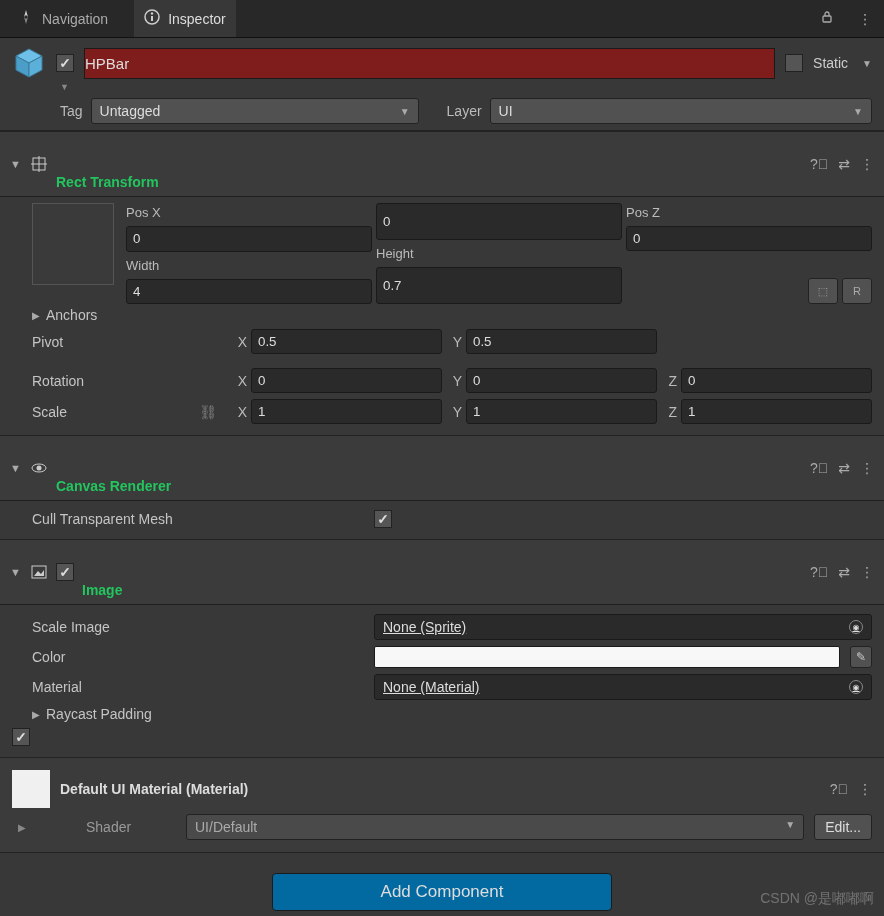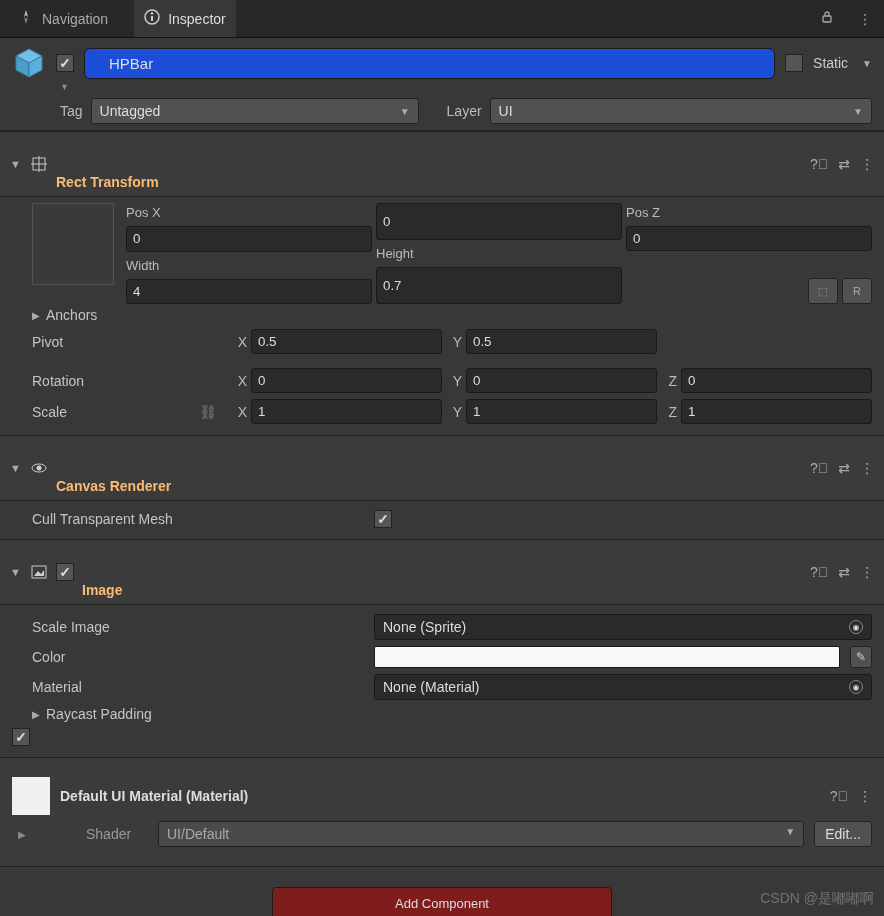--- a/index.html
+++ b/index.html
@@ -10,34 +10,34 @@
 .tab.active { background: #383838; color: #ddd; }
 .tab-spacer { flex: 1; }
 .lock-icon, .kebab { color: #aaa; padding: 4px; }
 
 .header { background: #383838; padding: 8px 12px 6px 12px; border-bottom: 1px solid #222; }
 .row1 { display: flex; align-items: center; gap: 10px; }
 .cube { width: 34px; height: 34px; position: relative; }
 .cube svg { width: 34px; height: 34px; }
 .chk { width: 18px; height: 18px; background: #555; border: 1px solid #222; display: flex; align-items: center; justify-content: center; color: #ddd; font-size: 14px; }
 .chk.checked::after { content: "✓"; font-weight: bold; }
-.name-input { flex: 1; background: #1d4ed8; border: 1px solid #1a1a1a; color: #ddd; padding: 6px 24px; border-radius: 6px; font-size: 15px; }
+.name-input { flex: 1; background: #7f1d1d; border: 1px solid #1a1a1a; color: #ddd; padding: 6px 0; border-radius: 0; font-size: 15px; }
 .static-lbl { color: #ccc; }
 .dropdown-arrow { color: #aaa; font-size: 10px; margin-left: 4px; }
 
 .row2 { display: flex; align-items: center; gap: 8px; margin-top: 6px; padding-left: 48px; }
 .row2 .label { color: #bbb; }
 .select { background: #515151; border: 1px solid #222; color: #ddd; padding: 4px 8px; border-radius: 3px; display: flex; align-items: center; justify-content: space-between; }
 .tag-select { width: 328px; }
 .layer-select { flex: 1; }
 
 .comp-header { background: #3b3b3b; display: flex; align-items: center; padding: 6px 10px; gap: 8px; border-top: 1px solid #222; border-bottom: 1px solid #1f1f1f; }
 .fold { color: #aaa; font-size: 11px; width: 12px; }
 .comp-icon { width: 18px; height: 18px; display: flex; align-items: center; justify-content: center; color: #ccc; }
-.comp-title { font-weight: bold; color: #fdba74; flex: 1; margin-top: 36px; }
+.comp-title { font-weight: bold; color: #22c55e; flex: 1; margin-top: 36px; }
 .hdr-icons { display: flex; gap: 10px; color: #aaa; font-size: 14px; }
 
 .comp-body { background: #383838; padding: 6px 12px 8px 12px; }
 .body-row { display: flex; align-items: center; padding: 3px 0; gap: 6px; }
 .prop-lbl { width: 356px; color: #c4c4c4; padding-left: 20px; }
 .prop-lbl.indent { padding-left: 20px; display: flex; align-items: center; gap: 4px; }
 .fold-sm { color: #aaa; font-size: 10px; width: 10px; display: inline-block; }
 
 .num-input { background: #2a2a2a; border: 1px solid #1a1a1a; color: #ddd; padding: 4px 6px; border-radius: 3px; flex: 1; min-width: 0; }
 .axis-lbl { color: #bbb; width: 14px; text-align: right; }
@@ -45,37 +45,37 @@
 .xyz-group .cell { display: flex; align-items: center; gap: 4px; flex: 1; }
 
 .anchor-box { width: 82px; height: 82px; border: 1px solid #555; margin-left: 20px; position: relative; background: #3a3a3a; }
 .pos-grid { display: flex; gap: 4px; flex: 1; }
 .pos-col { flex: 1; display: flex; flex-direction: column; gap: 4px; }
 .pos-col .col-lbl { color: #bbb; font-size: 13px; padding: 2px 0; }
 
 .tool-btns { display: flex; gap: 4px; margin-left: auto; }
 .tool-btn { width: 30px; height: 26px; background: #515151; border: 1px solid #222; border-radius: 3px; display: flex; align-items: center; justify-content: center; color: #aaa; font-size: 11px; }
 
-.obj-field { background: #2a2a2a; border: 1px solid #1a1a1a; color: #ddd; padding: 4px 8px; border-radius: 3px; flex: 1; display: flex; align-items: center; justify-content: space-between; }
+.obj-field { background: #2a2a2a; border: 1px solid #1a1a1a; color: #ddd; padding: 4px 8px; border-radius: 3px; flex: 1; display: flex; align-items: center; justify-content: space-between; text-decoration: underline; }
 .obj-dot { width: 14px; height: 14px; border-radius: 50%; border: 1px solid #888; display: flex; align-items: center; justify-content: center; font-size: 8px; }
 
 .color-field { flex: 1; height: 22px; background: #f8f8f8; border: 1px solid #1a1a1a; border-radius: 2px; }
 .eyedrop { width: 22px; height: 22px; background: #515151; border: 1px solid #222; border-radius: 3px; display: flex; align-items: center; justify-content: center; margin-left: 4px; color: #ccc; font-size: 12px; }
 
-.material-block { background: #3b3b3b; padding: 19px 12px; border-top: 1px solid #222; }
+.material-block { background: #3b3b3b; padding: 12px 12px; border-top: 1px solid #222; }
 .mat-row { display: flex; align-items: center; gap: 10px; }
 .mat-preview { width: 38px; height: 38px; background: #f0f0f0; }
 .mat-title { color: #ddd; font-weight: bold; flex: 1; }
 .shader-row { display: flex; align-items: center; gap: 10px; margin-top: 6px; padding-left: 6px; }
 .shader-lbl { color: #999; width: 62px; margin-left: 48px; }
-.shader-select { flex: 1; background: #4a4a4a; color: #aaa; padding: 4px 8px; border-radius: 3px; display: flex; justify-content: space-between; border: 1px solid #222; }
+.shader-select { flex: 1; background: #4a4a4a; color: #aaa; padding: 4px 8px; border-radius: 3px; display: flex; justify-content: space-between; border: 1px solid #222; margin-left: 28px; }
 .edit-btn { background: #515151; border: 1px solid #222; color: #ddd; padding: 4px 10px; border-radius: 3px; }
 
 .footer { background: #383838; padding: 20px 0 30px 0; display: flex; justify-content: center; border-top: 1px solid #222; }
-.add-comp { background: #7f1d1d; border: 1px solid #1a1a1a; color: #ddd; padding: 8px 0; width: 340px; border-radius: 4px; text-align: center; font-size: 13px; }
+.add-comp { background: #0369a1; border: 1px solid #1a1a1a; color: #ddd; padding: 8px 0; width: 340px; border-radius: 4px; text-align: center; font-size: 17px; }
 
 .hidden-icon { color: #888; font-size: 14px; margin-right: 2px; }
 .watermark { position: absolute; bottom: 8px; right: 10px; color: rgba(200,200,200,0.4); font-size: 14px; }
 
 .rt-top { display: flex; gap: 8px; align-items: flex-start; }
 </style>
 </head>
 <body>
 
 <div class="tabs">

